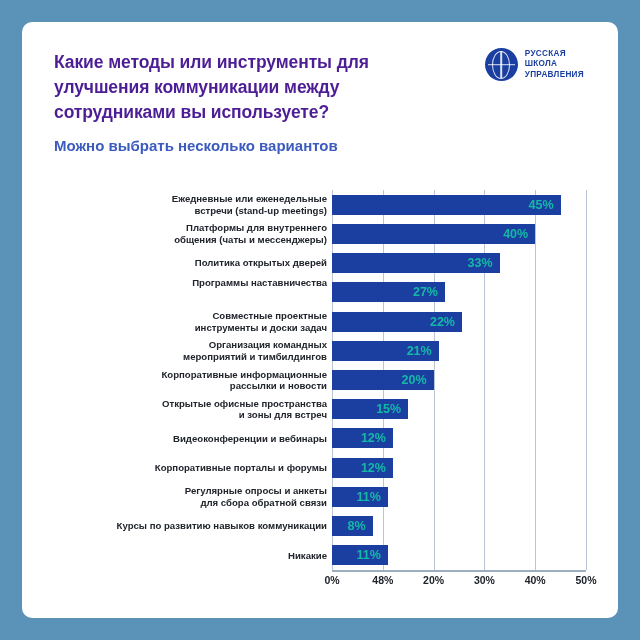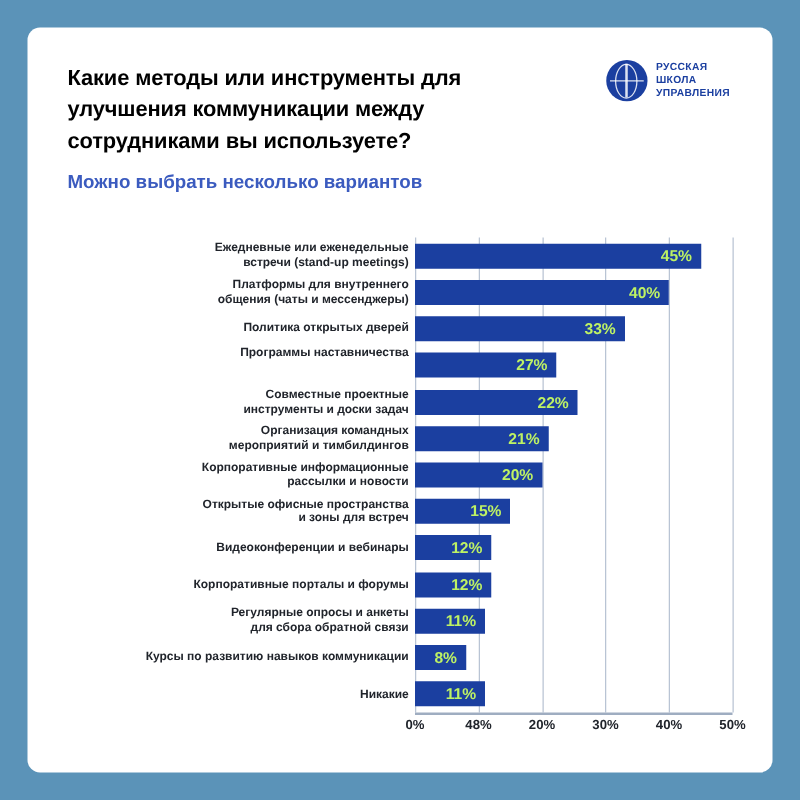--- a/index.html
+++ b/index.html
@@ -23,21 +23,21 @@
     border-radius: 10px;
     box-sizing: border-box;
   }
   .header {
     position: absolute;
     left: 32px;
     top: 28px;
     width: 530px;
   }
   .title {
-    color: #000000;
+    color: #4c1d95;
     font-size: 17.5px;
     font-weight: bold;
     line-height: 25px;
     width: 370px;
     letter-spacing: -0.1px;
   }
   .subtitle {
     margin-top: 12px;
     color: #3b5bbf;
     font-size: 15px;
@@ -150,21 +150,21 @@
   .bar {
     position: absolute;
     left: 0;
     background: #1b3fa0;
     display: flex;
     align-items: center;
     justify-content: flex-end;
     box-sizing: border-box;
   }
   .bar-value {
-    color: #bef264;
+    color: #14b8a6;
     font-size: 12.5px;
     font-weight: bold;
     padding-right: 7px;
     white-space: nowrap;
   }
   .axis {
     position: absolute;
     left: 278px;
     right: 0;
     top: 380px;

